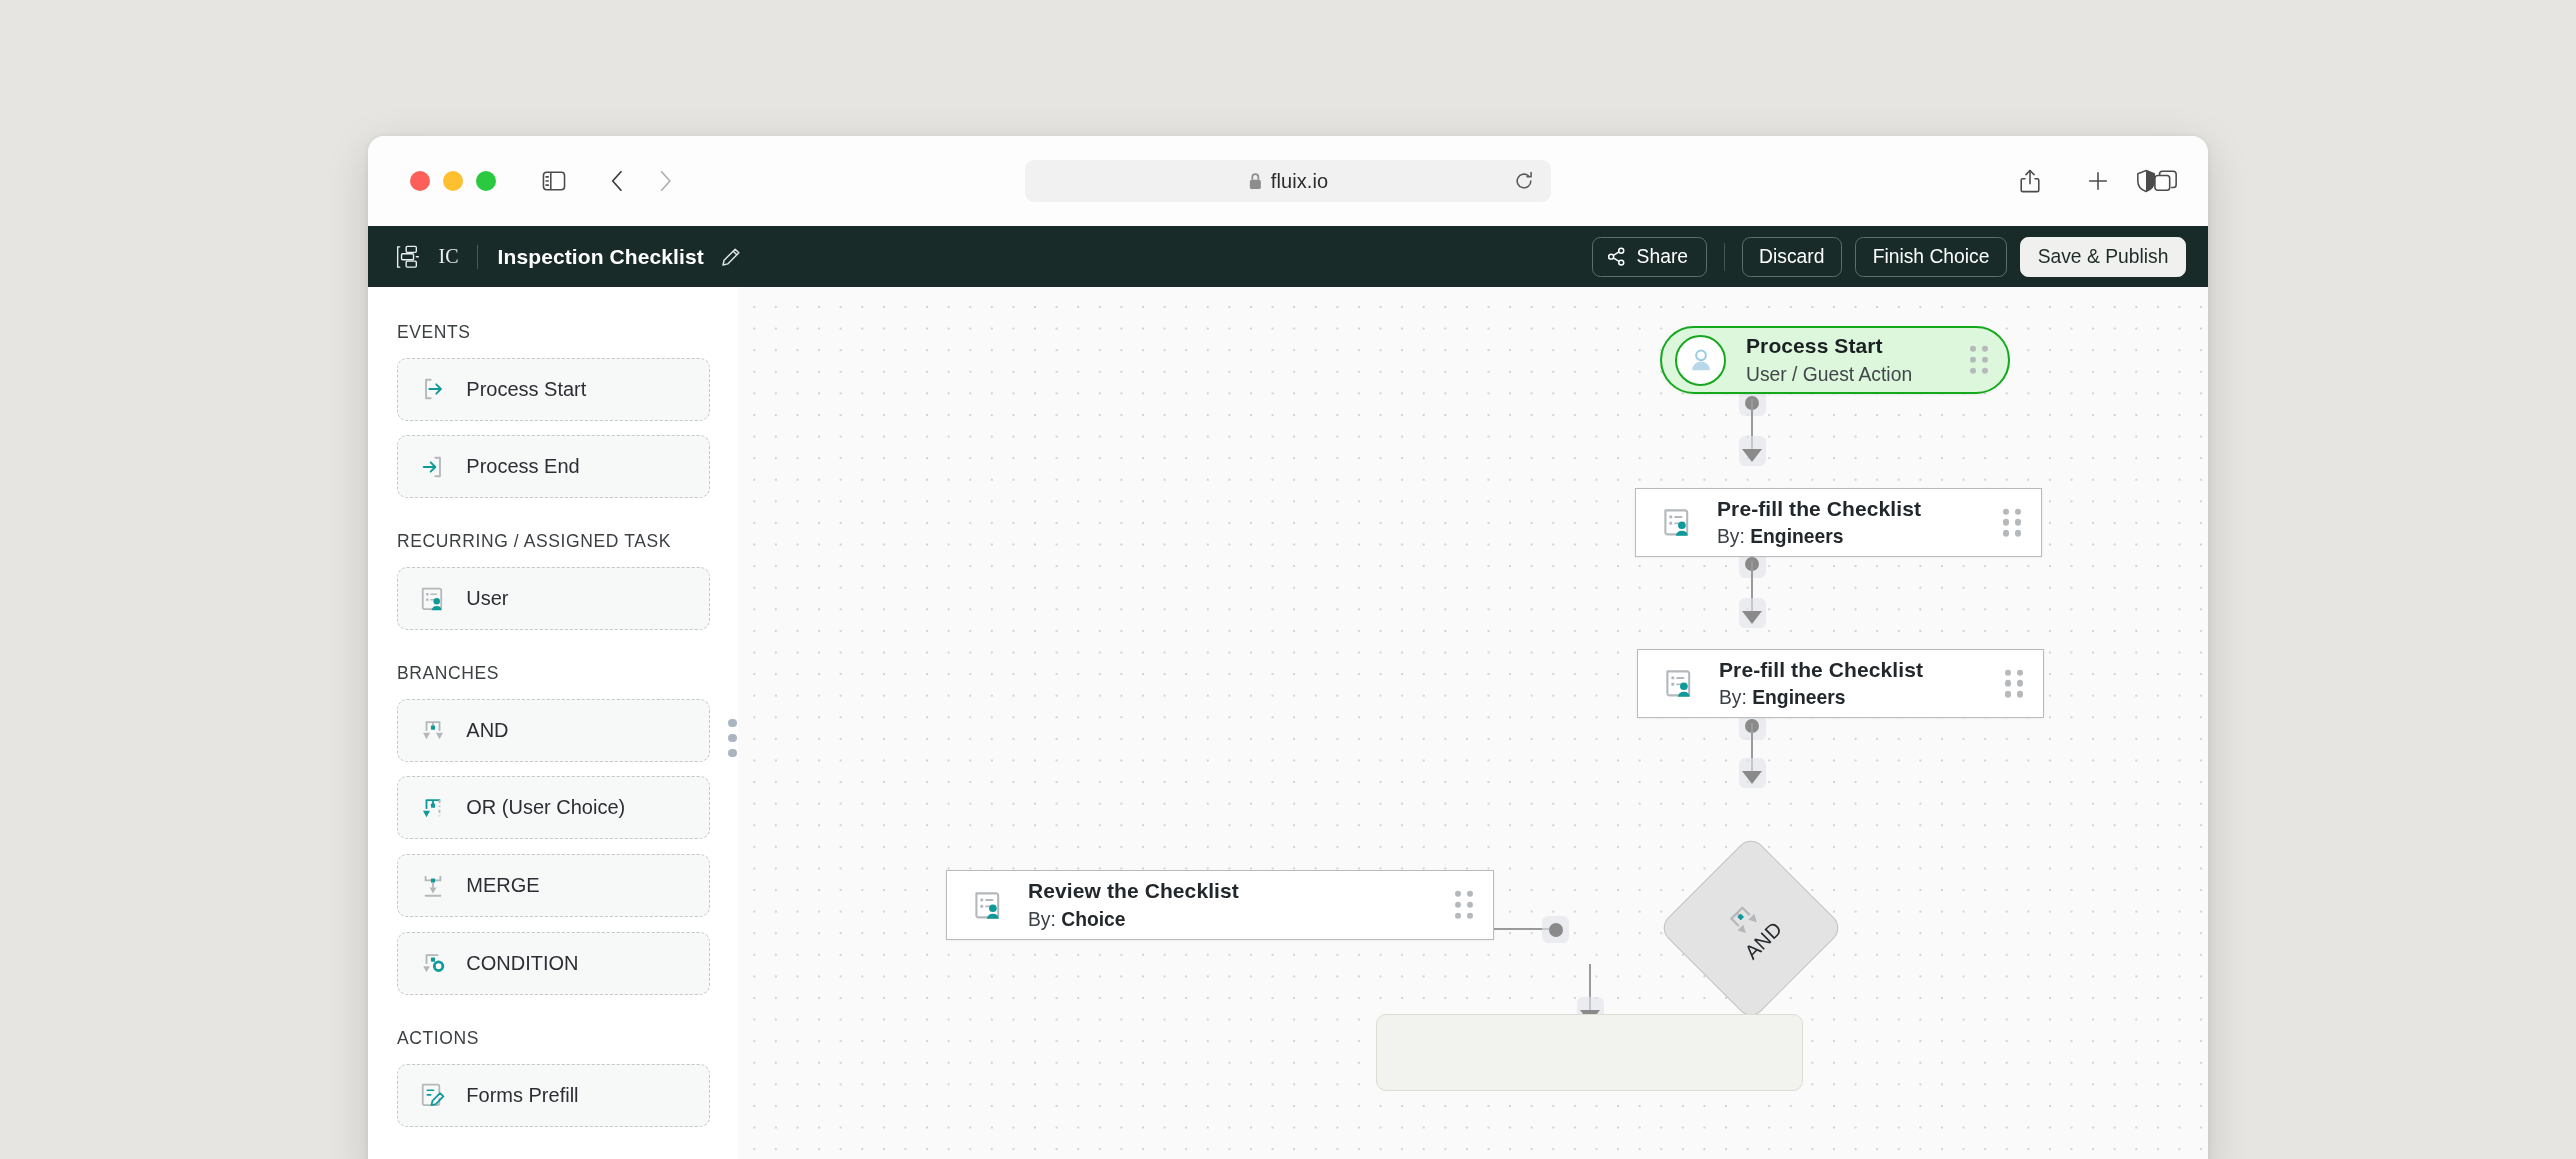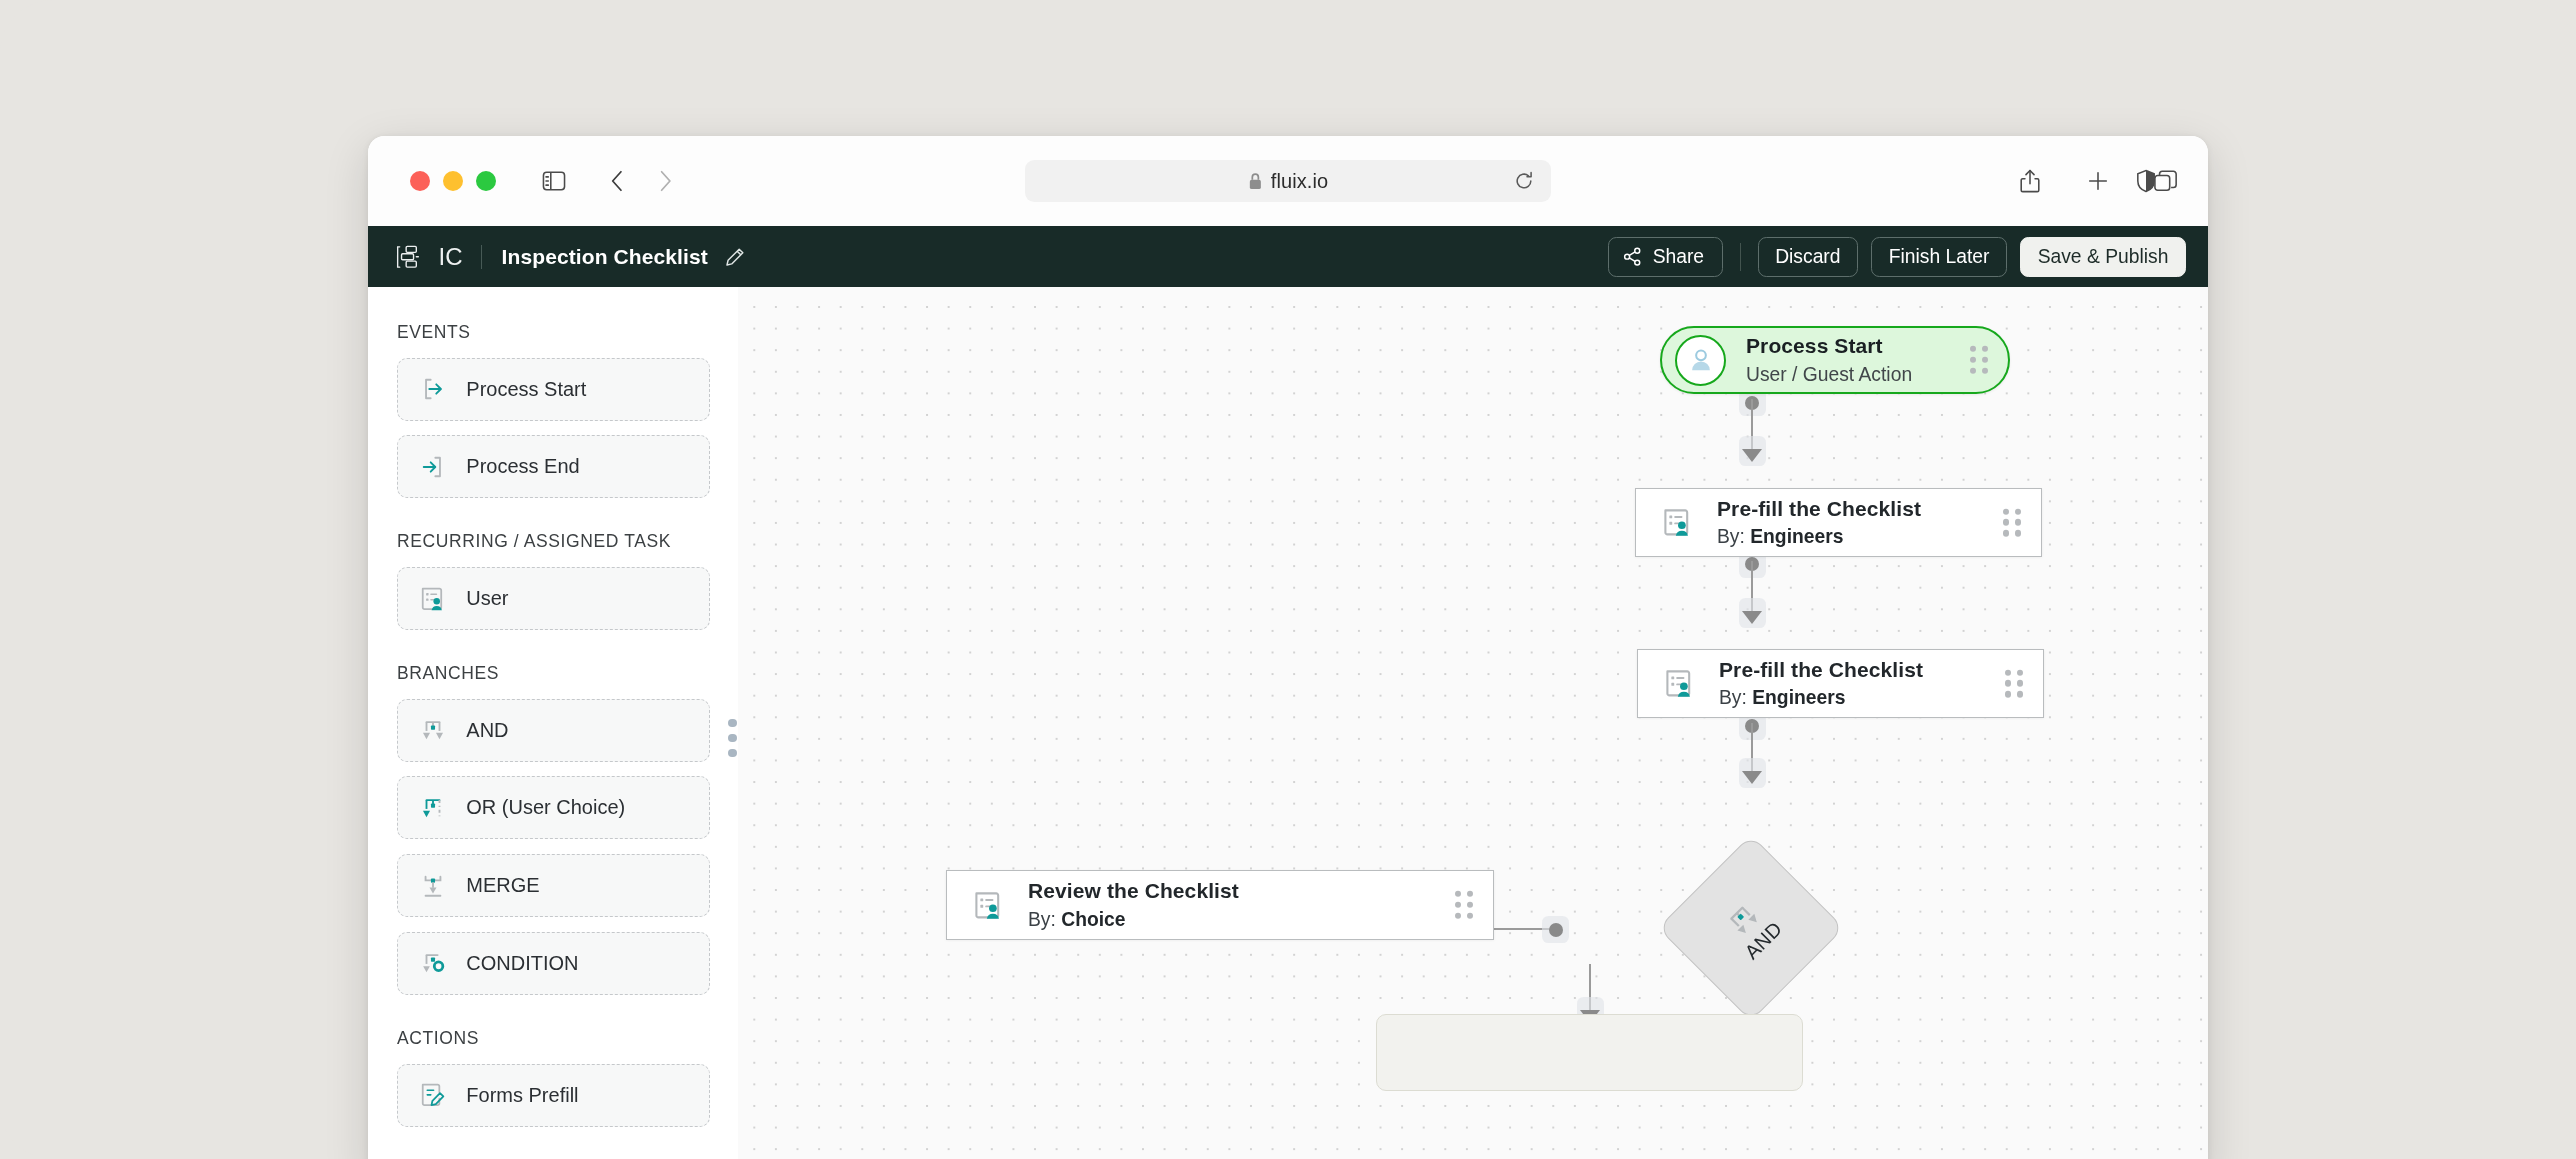--- a/index.html
+++ b/index.html
@@ -79,22 +79,23 @@
   
   .app-header {
     height: 61px;
     background: #182b28;
     display: flex; align-items: center;
     padding: 0 22px 0 28px;
   }
   .hdr-left { display: flex; align-items: center; gap: 0; }
   .hdr-logo-icon { color: #eceff0; display: flex; align-items: center; margin-right: 18.4px; }
   .hdr-initials {
-    color: #eef1f1; font-size: 24px; letter-spacing: 0.3px;
+    color: #eef1f1; font-size: 20px; letter-spacing: 0.3px;
     padding-right: 18.4px;
+    font-family: Liberation Serif, serif;
   }
   .hdr-divider { width: 0.9px; height: 24px; background: #475a56; }
   .hdr-title {
     color: #ffffff; font-size: 21px; font-weight: 600;
     padding-left: 19.3px; letter-spacing: 0.1px;
   }
   .hdr-edit-icon { margin-left: 17.5px; color: #dfe5e4; display:flex; align-items:center; }
 
   .hdr-right { margin-left: auto; display: flex; align-items: center; }
   .hdr-btn {
@@ -382,21 +383,21 @@
               <circle cx="4.5" cy="10.5" r="2.7"></circle>
               <circle cx="15.5" cy="17" r="2.7"></circle>
               <line x1="6.9" y1="9.1" x2="13.1" y2="5.4"></line>
               <line x1="6.9" y1="11.9" x2="13.1" y2="15.6"></line>
             </svg>
           </span>
           <span>Share</span>
         </button>
         <span class="hdr-sep"></span>
         <button class="hdr-btn">Discard</button>
-        <button class="hdr-btn">Finish Later</button>
+        <button class="hdr-btn">Finish Choice</button>
         <button class="hdr-btn primary">Save &amp; Publish</button>
       </div>
     </div>
 
     <div class="app-body">
 
       <aside class="sidebar">
 
         <div class="sb-group">
           <div class="sb-group-label">EVENTS</div>

